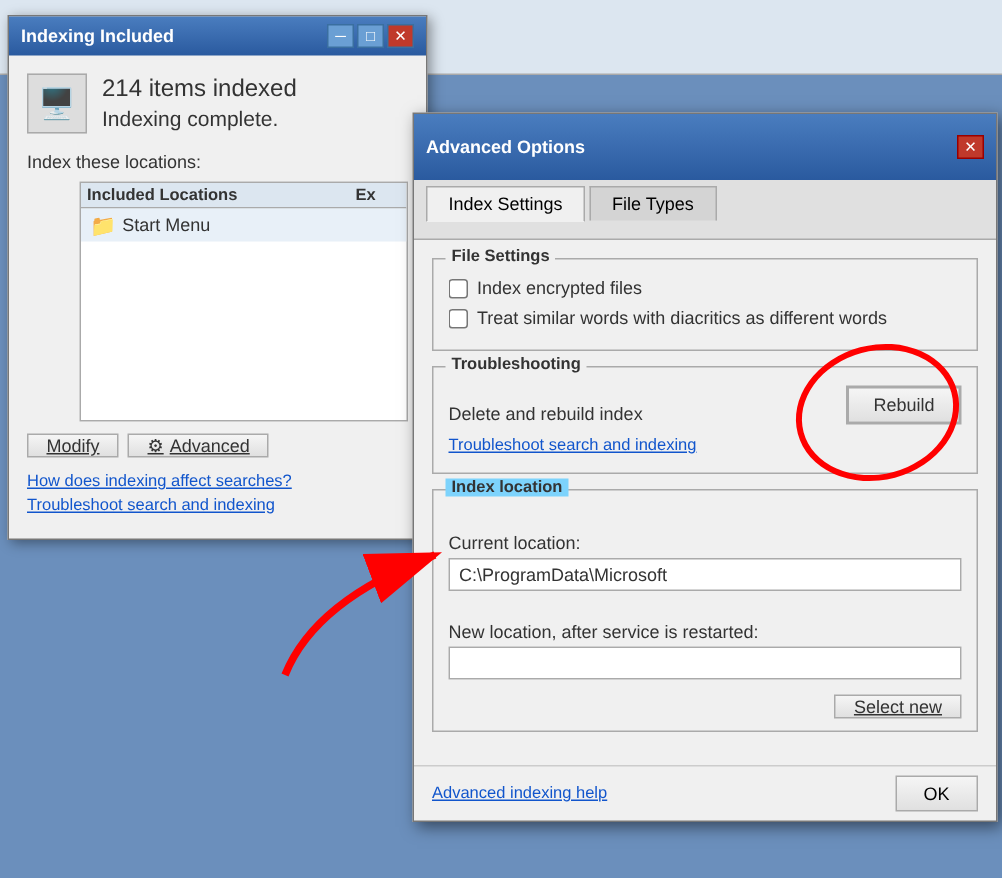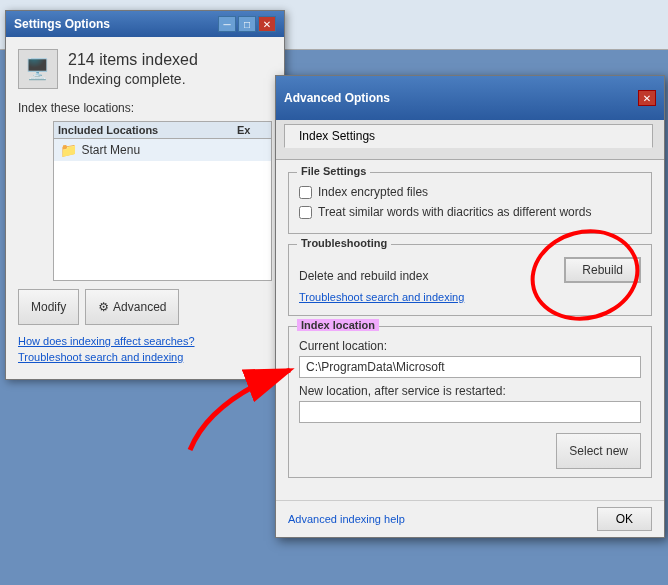--- a/index.html
+++ b/index.html
@@ -140,26 +140,27 @@
     }
     .folder-icon { font-size: 14px; margin-right: 4px; }
     .location-name { font-size: 12px; color: #333; }
 
     .indexing-buttons {
       display: flex;
       gap: 6px;
       margin-bottom: 10px;
     }
     .btn {
-      padding: 10px 12px;
+      padding: 0 12px;
       border: 1px solid #aaa;
       background: linear-gradient(to bottom, #f5f5f5, #e0e0e0);
       font-size: 12px;
       cursor: pointer;
       color: #333;
+      text-decoration: underline;
     }
     .btn.advanced {
       display: flex;
       align-items: center;
       gap: 4px;
     }
     .btn-icon { font-size: 12px; }
 
     .link-text {
       color: #1155cc;
@@ -205,21 +206,20 @@
       align-items: center;
       justify-content: center;
       cursor: pointer;
     }
 
     .tabs-bar {
       display: flex;
       border-bottom: 1px solid #aaa;
       background: #e0e0e0;
       padding: 4px 8px 12px;
-      flex-direction: column;
     }
     .tab {
       padding: 4px 14px;
       border: 1px solid #aaa;
       border-bottom: none;
       font-size: 12px;
       cursor: pointer;
       margin-right: 3px;
     }
     .tab.active {
@@ -300,27 +300,27 @@
     .index-location-section {
       border: 1px solid #aaa;
       padding: 8px 10px;
       margin-bottom: 10px;
       position: relative;
     }
     .index-loc-title {
       position: absolute;
       top: -8px;
       left: 8px;
-      background: #f0abfc;
+      background: #7dd3fc;
       padding: 0 4px;
       font-size: 11px;
       font-weight: bold;
       color: #333;
     }
-    .field-label { font-size: 12px; color: #333; margin-bottom: 3px; margin-top: 4px; }
+    .field-label { font-size: 12px; color: #333; margin-bottom: 3px; margin-top: 20px; }
     .field-value {
       background: white;
       border: 1px solid #aaa;
       padding: 3px 6px;
       font-size: 12px;
       color: #333;
       margin-bottom: 6px;
       width: 100%;
     }
     .field-input {
@@ -342,20 +342,21 @@
     .adv-footer {
       display: flex;
       justify-content: space-between;
       align-items: center;
       padding: 6px 12px;
       border-top: 1px solid #ccc;
     }
     .adv-footer-link {
       color: #1155cc;
       font-size: 11px;
+      text-decoration: underline;
       cursor: pointer;
     }
     .footer-buttons {
       display: flex;
       gap: 6px;
     }
     .footer-btn {
       padding: 4px 18px;
       border: 1px solid #aaa;
       background: linear-gradient(to bottom, #f5f5f5, #e0e0e0);
@@ -386,21 +387,21 @@
 <div class="browser-bar">
   <div>
     <span class="browser-tab">forums.com/general-discu</span>
   </div>
   <span class="browser-link">ows 7 Forums ...</span>
   <span class="browser-link">HoB</span>
 </div>
 
 <div class="indexing-window">
   <div class="window-titlebar">
-    <span class="titlebar-title">Settings Options</span>
+    <span class="titlebar-title">Indexing Included</span>
     <div class="titlebar-controls">
       <div class="titlebar-btn">─</div>
       <div class="titlebar-btn">□</div>
       <div class="titlebar-btn close">✕</div>
     </div>
   </div>
   <div class="indexing-content">
     <div class="indexing-status">
       <div class="indexing-icon">🖥️</div>
       <div class="indexing-text">
@@ -433,20 +434,23 @@
 
 <div class="advanced-window">
   <div class="advanced-titlebar">
     <span class="advanced-title">Advanced Options</span>
     <div class="adv-close">✕</div>
   </div>
 
   <div class="tabs-bar">
     <div class="tab active">
       <span>Index Settings</span>
+    </div>
+    <div class="tab inactive">
+      <span>File Types</span>
     </div>
   </div>
 
   <div class="advanced-body">
 
     <div class="section-group">
       <span class="section-group-title">File Settings</span>
       <div class="checkbox-row">
         <input type="checkbox" style="">
         <span class="checkbox-label">Index encrypted files</span>

